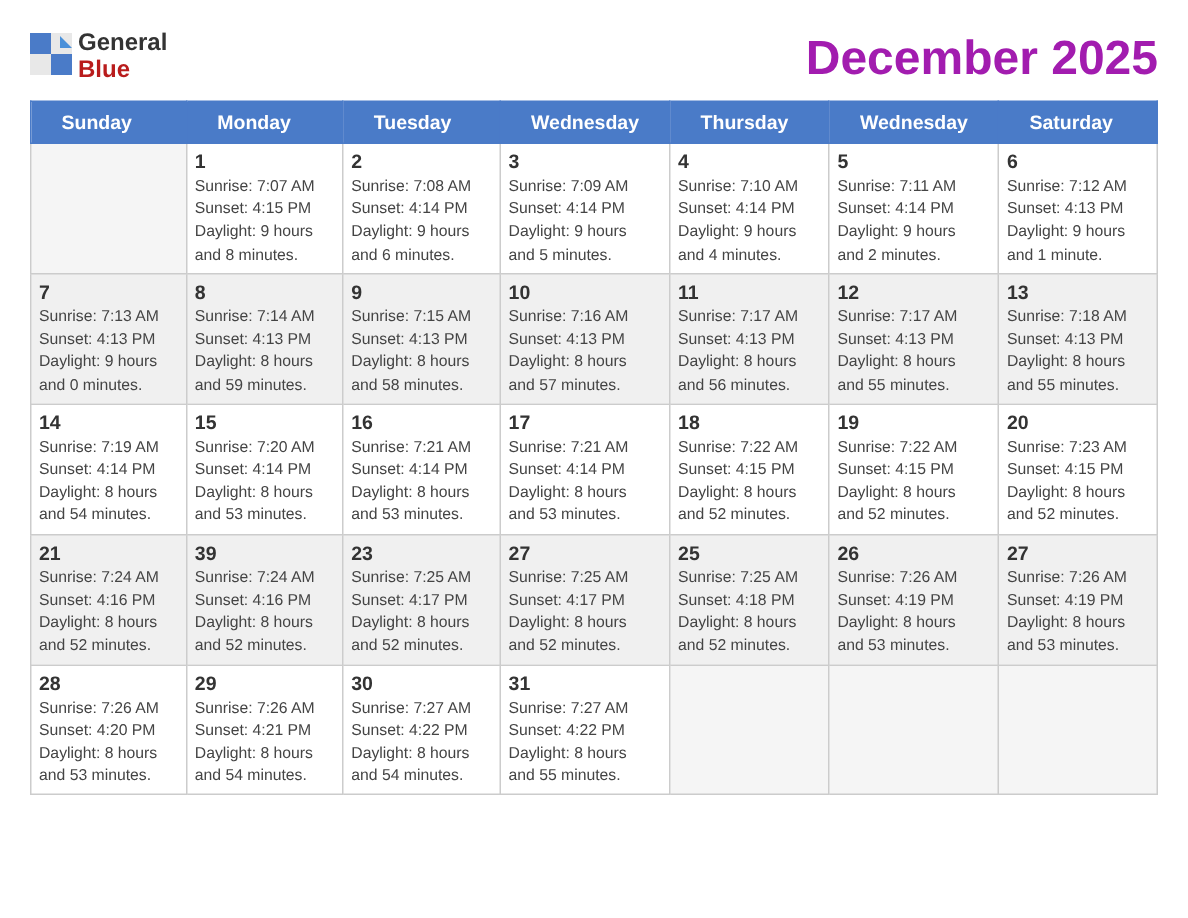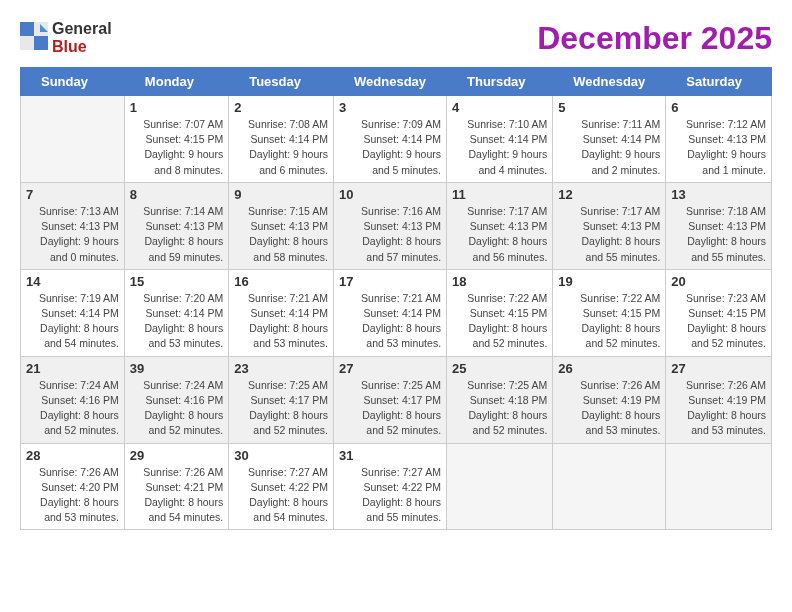--- a/index.html
+++ b/index.html
@@ -62,21 +62,20 @@
       font-weight: bold;
       font-size: 13px;
       color: #333;
       display: block;
       margin-bottom: 2px;
     }
     .day-info {
       color: #444;
       font-size: 10.5px;
       line-height: 1.45;
-      text-align: right;
     }
     .row-shaded td {
       background-color: #f0f0f0;
     }
   </style>
 </head>
 <body>
 
 <div class="header">
   <div class="logo">

